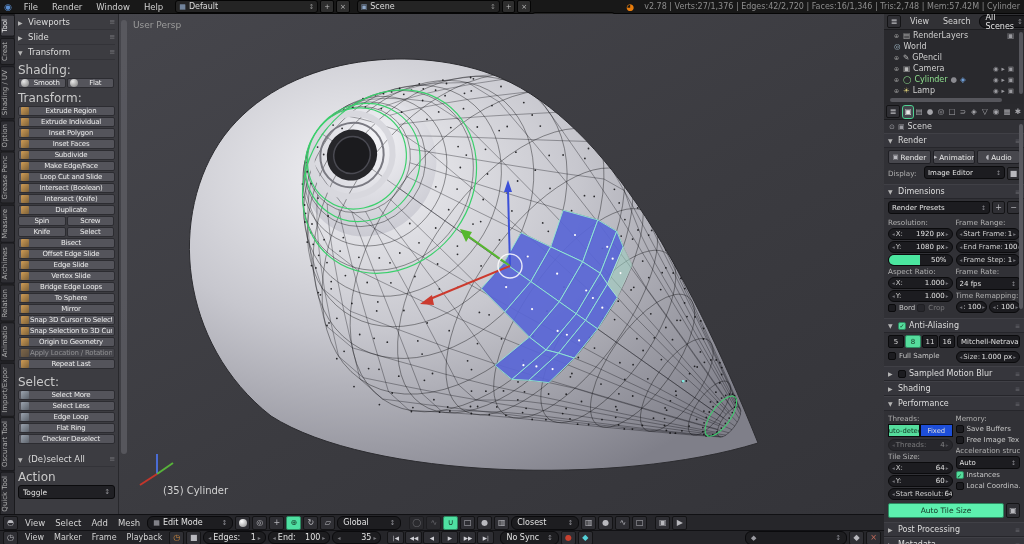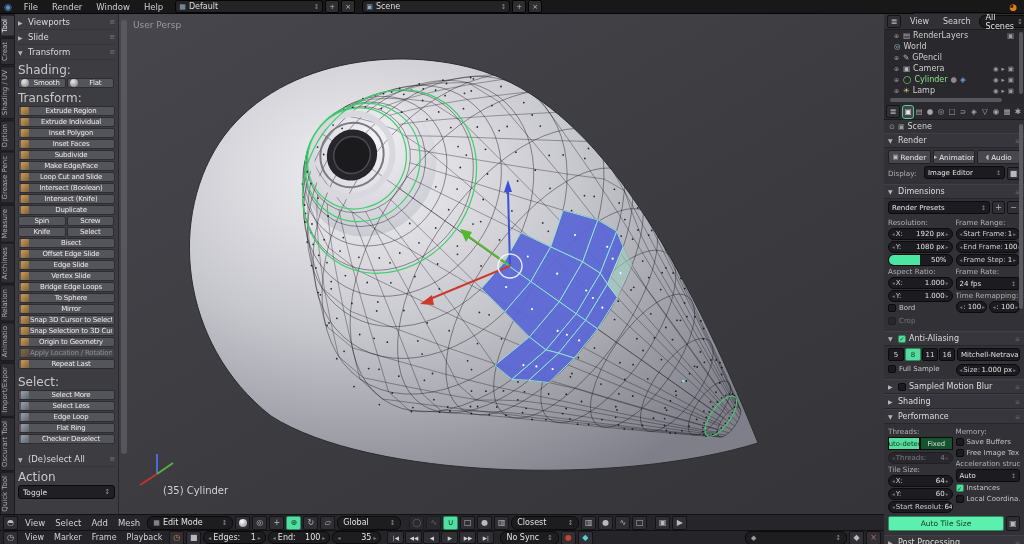--- a/index.html
+++ b/index.html
@@ -117,21 +117,21 @@
        flex:none;display:flex;align-items:center;justify-content:center;font-size:6px;color:#16341f;}
   .box.on{background:#55dd9d;border-color:#2d8a61;}
   .slider{position:relative;height:10px;background:#1c1c20;border:1px solid #0b0b0d;border-radius:6px;
           overflow:hidden;margin-bottom:1px;}
   .slider .fill{position:absolute;left:0;top:0;bottom:0;background:#4be69f;}
   .slider .txt{position:absolute;right:5px;top:0;line-height:10px;color:#e8e8e8;font-size:7px;}
   .samps{display:flex;gap:1px;}
   .samp{width:14px;height:11px;background:#1c1c20;border:1px solid #0b0b0d;display:flex;align-items:center;
         justify-content:center;font-size:7px;color:#ddd;border-radius:2px;}
   .samp.active{background:#55dd9d;color:#143323;border-color:#2d8a61;}
-  .segbtn{flex:1;height:11px;background:#14532d;border:1px solid #0b0b0d;display:flex;align-items:center;
+  .segbtn{flex:1;height:11px;background:#1d4ed8;border:1px solid #0b0b0d;display:flex;align-items:center;
           justify-content:center;font-size:6.8px;color:#ddd;overflow:hidden;white-space:nowrap;}
   .segbtn.active{background:#55dd9d;color:#143323;}
   .bigbtn{flex:1;height:13px;background:#5cf0ae;border:1px solid #2d8a61;border-radius:2px;display:flex;
           align-items:center;justify-content:center;color:#143323;font-size:7.5px;}
   .pvscroll{position:absolute;right:1px;top:20px;width:4px;height:185px;background:#5a5a60;border-radius:2px;}
 </style>
 </head>
 <body>
 
 <div id="app">
@@ -157,20 +157,21 @@
       <span>Scene</span>
       <span class="warr" style="margin-left:auto">↕</span>
     </span>
     <span class="sqbtn">+</span>
     <span class="sqbtn">×</span>
     <span class="wsel" style="width:78px;margin-left:auto;margin-top:24px;">
       <span>Blender Render</span>
       <span class="warr" style="margin-left:auto">↕</span>
     </span>
     <span class="blogo">◕</span>
+    <span id="stats">v2.78 | Verts:27/1,376 | Edges:42/2,720 | Faces:16/1,346 | Tris:2,748 | Mem:57.42M | Cylinder</span>
   </div>
 
   <div id="tstabs" class="abs">
 
   <div class="vtab active">Tool</div>
       <div class="vtab">Creat</div>
       <div class="vtab">Shading / UV</div>
       <div class="vtab">Option</div>
       <div class="vtab">Grease Penc</div>
       <div class="vtab">Measure</div>
@@ -1076,21 +1077,21 @@
               <span class="k">X:</span>
               <span class="v">1.000</span>
               <span class="aro">▸</span>
             </div>
           <div class="numw">
               <span class="aro">◂</span>
               <span class="k">Y:</span>
               <span class="v">1.000</span>
               <span class="aro">▸</span>
             </div>
-          <div class="prow" style="margin-top:1px;flex-direction:column;">
+          <div class="prow" style="margin-top:1px;">
             <span class="chk">
                 <span class="box"></span>
                 <span>Bord</span>
               </span>
             <span class="chk dis">
                 <span class="box"></span>
                 <span>Crop</span>
               </span>
           </div>
         </div>

